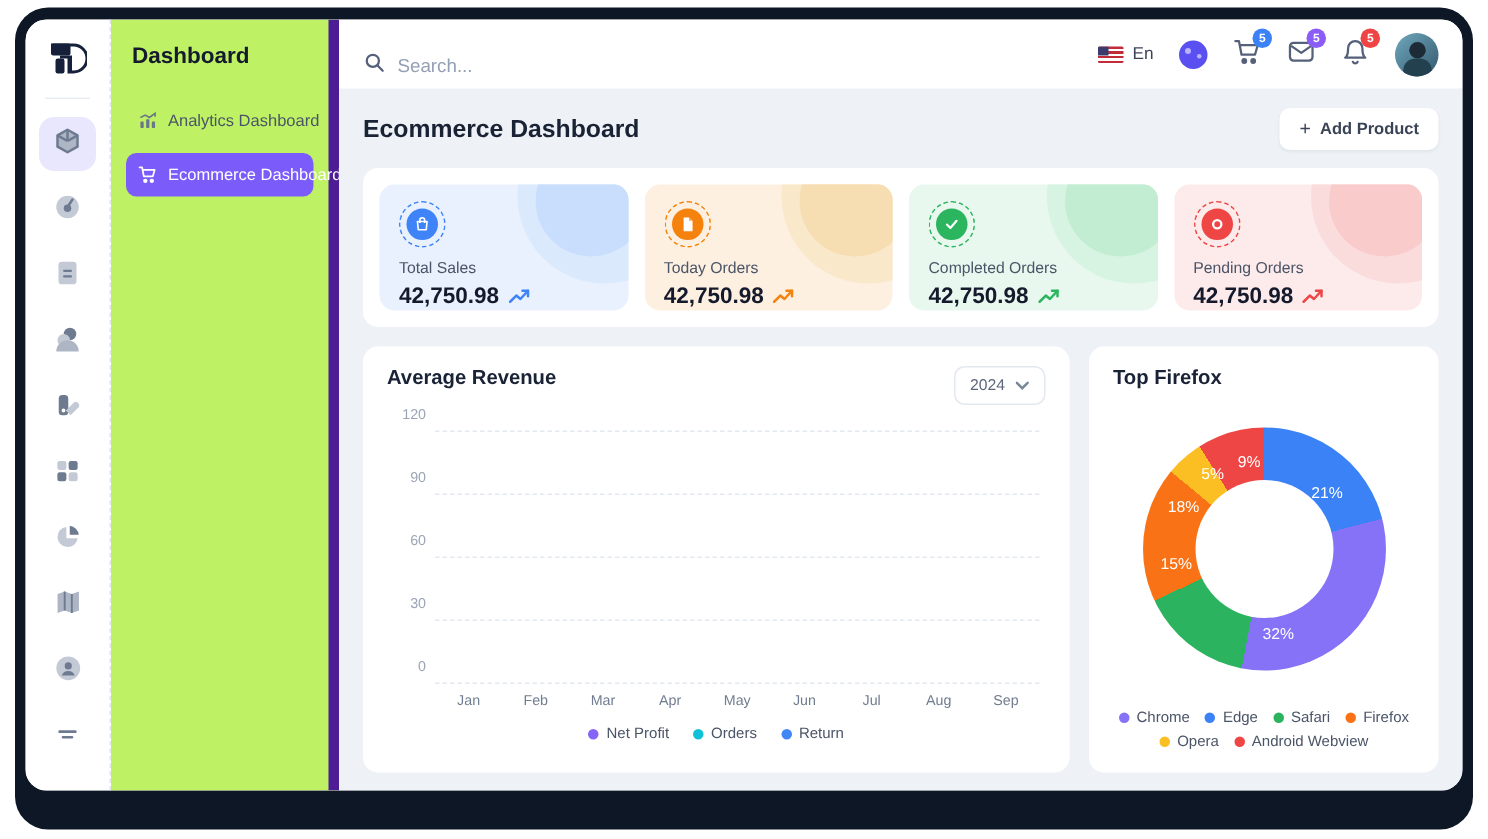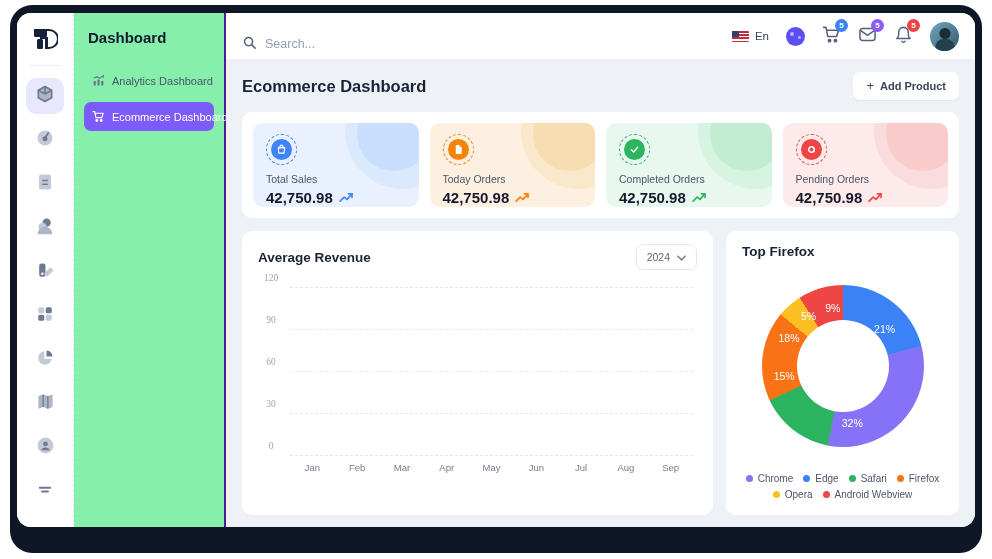--- a/index.html
+++ b/index.html
@@ -9,21 +9,21 @@
 
   
   .rail { width:57px; border-right:1px dashed #dfe5ee; display:flex; flex-direction:column; align-items:center; padding:10px 0 10px; flex-shrink:0; background:#fff; }
   .logo { width:36px; height:36px; display:flex; align-items:center; justify-content:center; }
   .rail-divider { width:30px; border-top:1px solid #e8ecf3; margin:8px 0 12px; }
   .rail-btn { width:38px; height:38px; border:none; background:transparent; border-radius:10px; display:flex; align-items:center; justify-content:center; color:#8290a4; margin-bottom:8px; cursor:pointer; }
   .rail-btn.active { background:#e8e7fd; color:#5e5bd8; }
   .rail-spacer { flex:1; }
 
   
-  .sidebar { width:152px; border-right:2px solid #4c1d95; padding:16px 10px; flex-shrink:0; background:#86efac; }
+  .sidebar { width:152px; border-right:7px solid #4c1d95; padding:16px 10px; flex-shrink:0; background:#bef264; }
   .sidebar-title { font-size:15px; font-weight:bold; color:#151a2e; padding-left:4px; margin-bottom:20px; }
   .menu-item { display:flex; align-items:center; gap:7px; padding:8px 8px; border-radius:7px; font-size:11px; color:#4b5568; margin-bottom:7px; cursor:pointer; }
   .menu-item .mi-icon { display:flex; color:#6b7688; }
   .menu-item.active { background:#7b5cfa; color:#fff; }
   .menu-item.active .mi-icon { color:#fff; }
   .menu-item span:last-child { white-space:nowrap; }
 
   
   .main { flex:1; display:flex; flex-direction:column; min-width:0; }
   .navbar { height:46px; background:#fff; display:flex; align-items:center; padding:0 16px; flex-shrink:0; }
@@ -61,26 +61,26 @@
   .card-blue   { background:#e9f1fe; --accent:#3f83f8; --deco1:#dbe9fd; --deco2:#c9defc; }
   .card-orange { background:#fdf0e0; --accent:#f5820d; --deco1:#fae8cb; --deco2:#f7ddb2; }
   .card-green  { background:#e8f8ee; --accent:#2bb55e; --deco1:#d7f3e1; --deco2:#c2edd2; }
   .card-red    { background:#fdeaea; --accent:#ee4545; --deco1:#fbdcdc; --deco2:#f9cbcb; }
 
   
   .charts-row { display:flex; gap:13px; height:284px; }
   .panel { background:#fff; border-radius:10px; padding:13px 16px; }
   .panel h2 { font-size:13.5px; font-weight:bold; color:#1a2236; }
   .revenue { flex:1; min-width:0; display:flex; flex-direction:column; }
-  .panel-head { display:flex; justify-content:space-between; align-items:center; }
+  .panel-head { display:flex; justify-content:space-between; }
   .year-select { display:flex; align-items:center; gap:7px; border:1px solid #e3e8f0; background:#fff; border-radius:7px; padding:6px 10px; font-size:10.5px; color:#5c6779; cursor:pointer; font-family:inherit; }
 
   .bar-chart { position:relative; height:168px; margin:18px 4px 0 32px; }
   .bc-grid { position:absolute; left:0; right:0; border-top:1px dashed #e4e9f0; }
-  .bc-ylab { position:absolute; left:-32px; width:26px; text-align:center; font-size:9.5px; color:#9aa5b6; transform:translateY(-50%);font-family:Liberation Serif, serif; }
+  .bc-ylab { position:absolute; left:-32px; width:26px; text-align:right; font-size:9.5px; color:#9aa5b6; transform:translateY(-50%); }
   .bc-bars { position:absolute; inset:0; display:flex; }
   .bc-slot { flex:1; display:flex; justify-content:center; align-items:flex-end; height:100%; }
   .bc-bar { width:14px; display:flex; flex-direction:column-reverse; }
   .bc-seg { width:100%; }
   .bc-seg.cap { border-radius:8px 8px 0 0; }
   .bc-xlabels { display:flex; margin:6px 4px 0 32px; }
   .bc-xlabels span { flex:1; text-align:center; font-size:9.5px; color:#717d90; }
   .bar-legend { display:flex; justify-content:center; gap:16px; margin-top:11px; }
   .lg-item { display:flex; align-items:center; gap:5px; font-size:10px; color:#4b5568; cursor:pointer; }
   .lg-dot { width:7px; height:7px; border-radius:50%; }
@@ -431,20 +431,25 @@
                 <span>Jan</span>
                 <span>Feb</span>
                 <span>Mar</span>
                 <span>Apr</span>
                 <span>May</span>
                 <span>Jun</span>
                 <span>Jul</span>
                 <span>Aug</span>
                 <span>Sep</span>
               </div>
+            <div class="bar-legend" id="barLegend">
+                <span class="lg-item"><span class="lg-dot" style="background:#8565f5"></span>Net Profit</span>
+                <span class="lg-item"><span class="lg-dot" style="background:#0fc2d7"></span>Orders</span>
+                <span class="lg-item"><span class="lg-dot" style="background:#4285f4"></span>Return</span>
+              </div>
           </section>
 
           <section class="panel browser">
             <h2>Top Firefox</h2>
             <div class="donut-wrap">
               <div class="donut" id="donut" style="background: conic-gradient(rgb(59, 130, 246) 0%, rgb(59, 130, 246) 21%, rgb(134, 114, 246) 21%, rgb(134, 114, 246) 53%, rgb(43, 179, 96) 53%, rgb(43, 179, 96) 68%, rgb(249, 115, 22) 68%, rgb(249, 115, 22) 86%, rgb(251, 191, 36) 86%, rgb(251, 191, 36) 91%, rgb(238, 69, 69) 91%, rgb(238, 69, 69) 100%);">
                   <div class="donut-hole"></div>
                   <span class="donut-label" style="left:76%;top:27%">21%</span>
                   <span class="donut-label" style="left:56%;top:85%">32%</span>
                   <span class="donut-label" style="left:14%;top:56%">15%</span>

